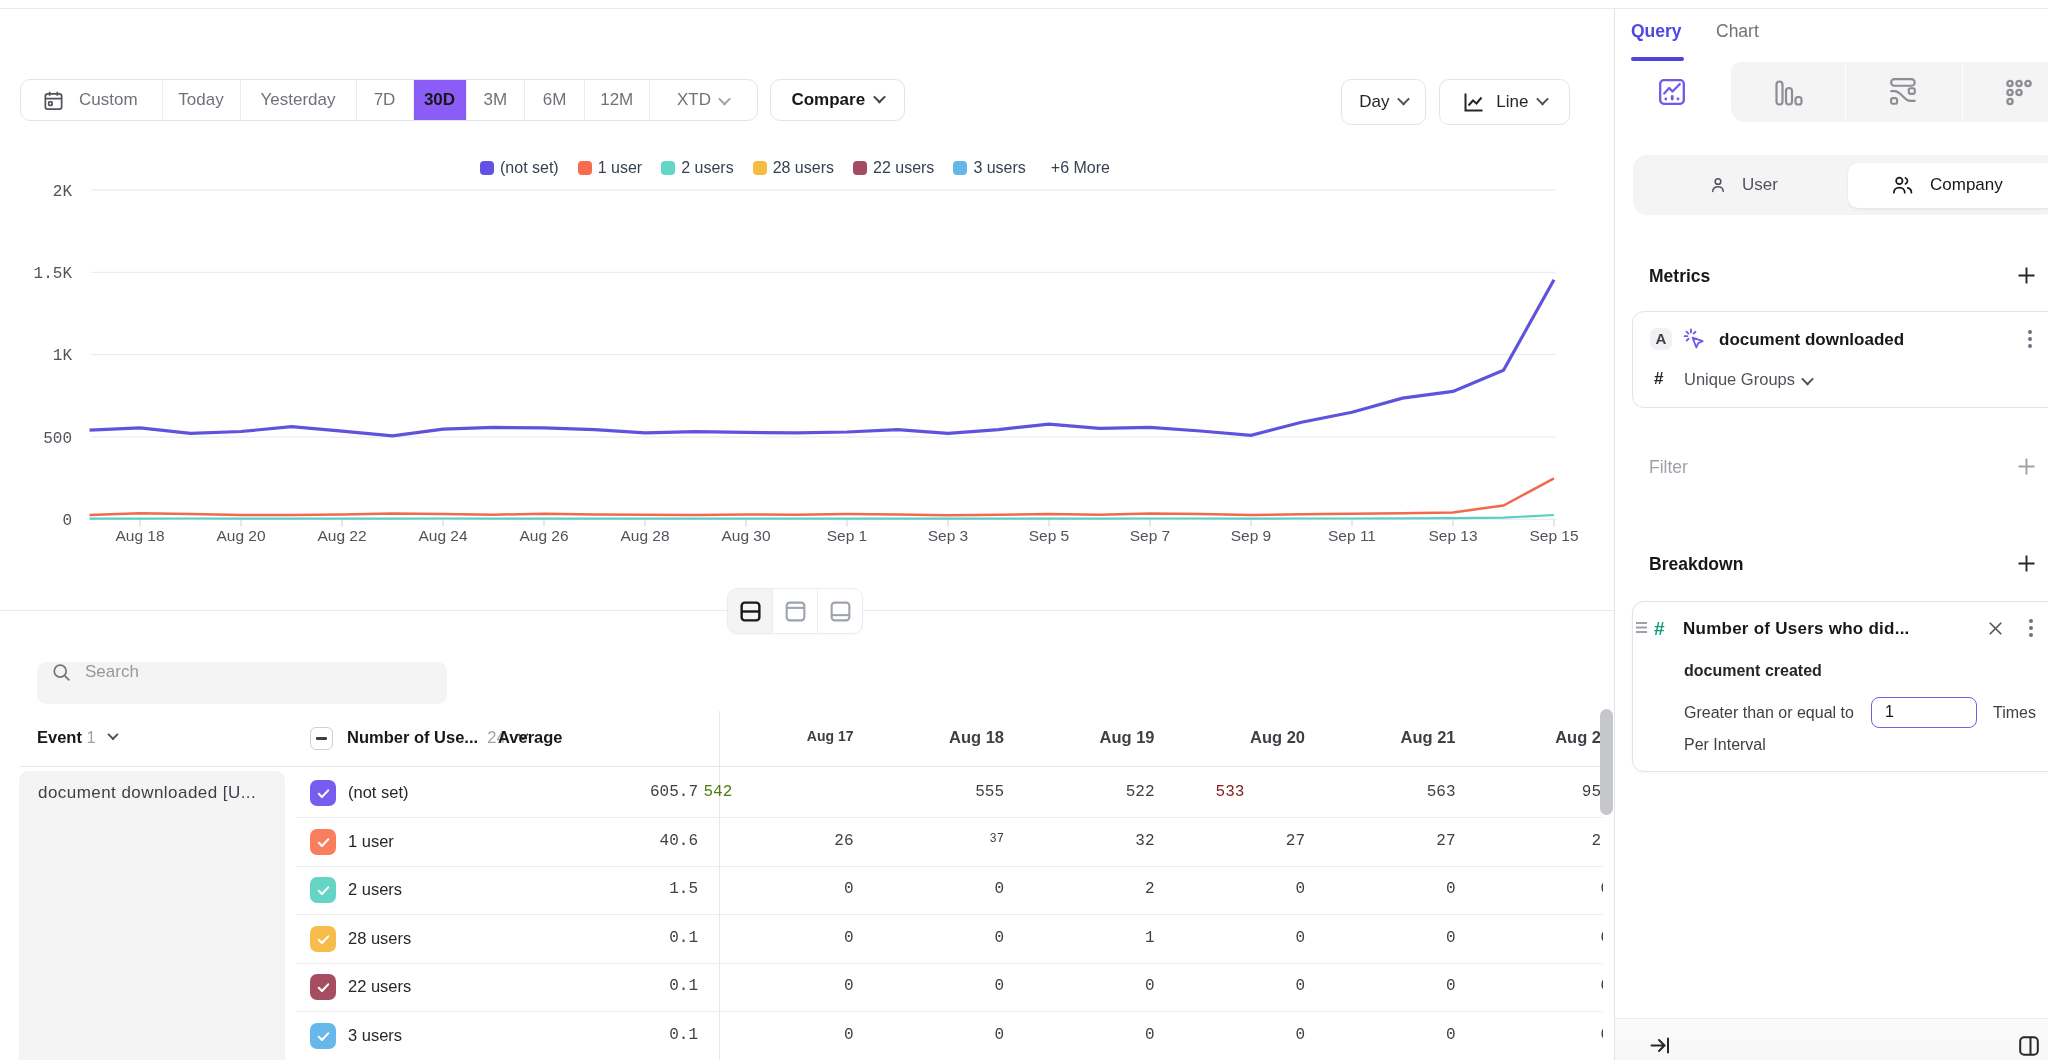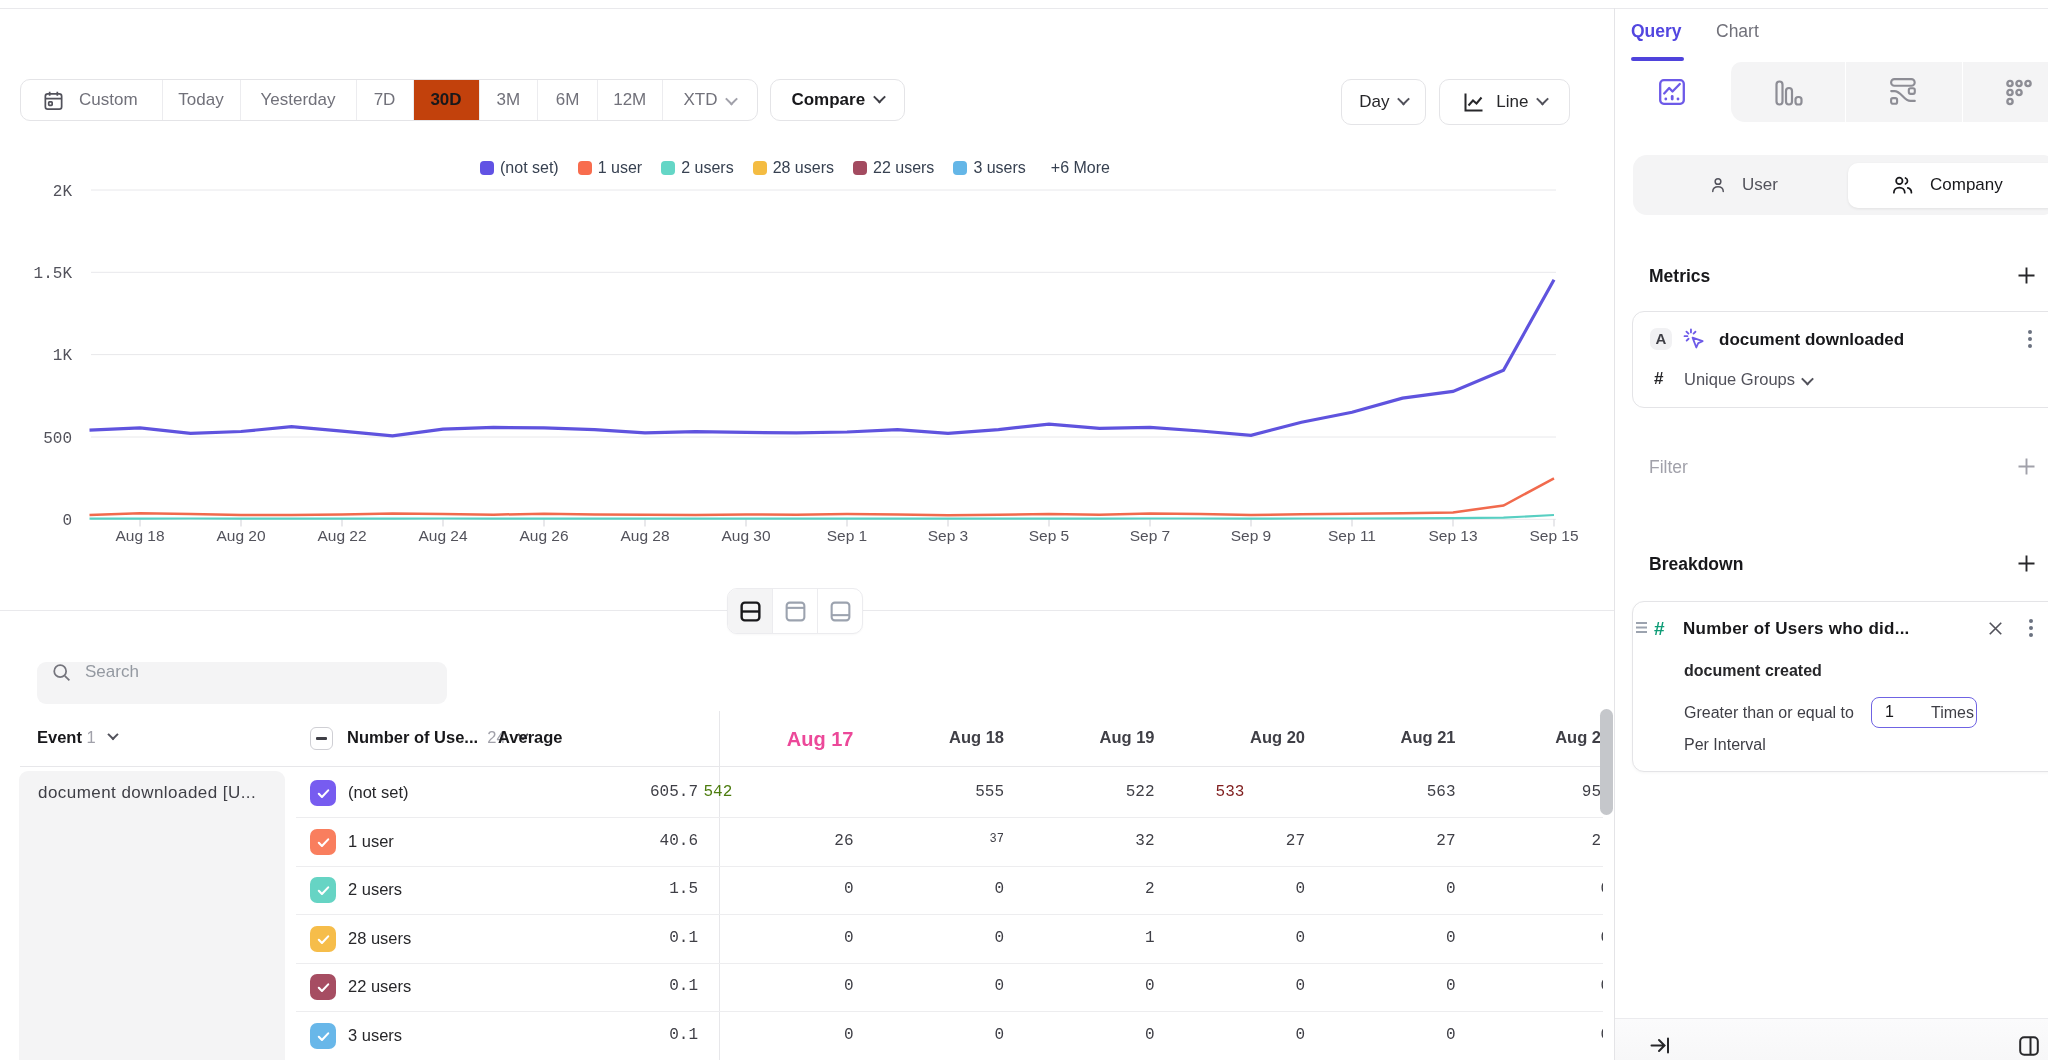--- a/index.html
+++ b/index.html
@@ -20,21 +20,21 @@
         <rect x="3.5" y="5" width="17" height="16" rx="2.5"></rect>
         <path d="M3.5 10h17"></path>
         <path d="M8 2.8v4.2M16 2.8v4.2"></path>
         <rect x="7" y="13.5" width="3.6" height="3.6" rx="0.8"></rect>
       </svg>
     Custom
   </div>
   <div style="display:flex;align-items:center;justify-content:center;width:78px;border-right:1px solid #ececef;color:#71717a;font-size:17px;">Today</div>
   <div style="display:flex;align-items:center;justify-content:center;width:116px;border-right:1px solid #ececef;color:#71717a;font-size:17px;">Yesterday</div>
   <div style="display:flex;align-items:center;justify-content:center;width:57px;border-right:1px solid #ececef;color:#71717a;font-size:17px;">7D</div>
-  <div style="display:flex;align-items:center;justify-content:center;width:66px;border-right:1px solid #ececef;color:#18181b;font-size:17px;font-weight:700;background:#c2410c;">30D</div>
+  <div style="display:flex;align-items:center;justify-content:center;width:53px;border-right:1px solid #ececef;color:#18181b;font-size:17px;font-weight:700;background:#8b5cf6;">30D</div>
   <div style="display:flex;align-items:center;justify-content:center;width:58.5px;border-right:1px solid #ececef;color:#71717a;font-size:17px;">3M</div>
   <div style="display:flex;align-items:center;justify-content:center;width:60px;border-right:1px solid #ececef;color:#71717a;font-size:17px;">6M</div>
   <div style="display:flex;align-items:center;justify-content:center;width:64.5px;border-right:1px solid #ececef;color:#71717a;font-size:17px;">12M</div>
   <div style="display:flex;align-items:center;justify-content:center;flex:1;color:#71717a;font-size:17px;">XTD&nbsp;&nbsp;<span class="chev" style="color:#a1a1aa;"></span></div>
 </div>
 <div class="btn abs" style="left:770px;top:79px;width:135px;height:42px;color:#18181b;font-size:17px;font-weight:700;">Compare&nbsp;&nbsp;<span class="chev" style="color:#3f3f46;margin-top:-3px;"></span></div>
 <div class="btn abs" style="left:1341px;top:79px;width:85px;height:46px;color:#27272a;font-size:17px;font-weight:500;">Day&nbsp;&nbsp;<span class="chev" style="color:#52525b;margin-top:-3px;"></span></div>
 <div class="btn abs" style="left:1439px;top:79px;width:131px;height:46px;color:#27272a;font-size:17px;font-weight:500;">
   <svg width="24" height="24" viewBox="0 0 24 24" fill="none" stroke="#27272a" stroke-width="2" style="margin-right:10px;">
       <path d="M3.5 3.5v17h17"></path>
@@ -142,21 +142,21 @@
     </svg>
   <span style="margin-left:13px;font-size:17px;color:#9499a1;">Search</span>
 </div>
 
 <div class="abs" style="left:37px;top:728px;display:flex;align-items:center;font-size:16.5px;color:#18181b;font-weight:700;">Event&nbsp;<span style="color:#a1a1aa;font-weight:400;">1</span>&nbsp;&nbsp;&nbsp;<span class="chev" style="color:#52525b;width:8px;height:8px;margin-top:-3px;"></span></div>
 <div class="abs" style="left:310px;top:727px;width:23px;height:23px;border:1.5px solid #cfcfd4;border-radius:6px;background:#fff;display:flex;align-items:center;justify-content:center;">
     <span style="width:11px;height:2.4px;background:#3f3f46;border-radius:1px;"></span>
   </div>
 <div class="abs" style="left:347px;top:728px;display:flex;align-items:center;font-size:16.5px;color:#18181b;font-weight:700;">Number of Use...&nbsp;&nbsp;<span style="color:#a1a1aa;font-weight:400;">24</span>&nbsp;&nbsp;&nbsp;<span class="chev" style="color:#52525b;width:8px;height:8px;margin-top:-3px;"></span></div>
 <div class="abs" style="left:498px;top:728px;width:200px;text-align:left;font-size:16.5px;color:#18181b;font-weight:700;">Average</div>
-<div class="abs" style="left:703.5px;top:728px;width:150px;text-align:right;font-size:20px;color:#ec4899;font-weight:700;">Aug 17</div>
+<div class="abs" style="left:703.5px;top:728px;width:150px;text-align:right;font-size:14px;color:#404040;font-weight:700;">Aug 17</div>
 <div class="abs" style="left:854px;top:728px;width:150px;text-align:right;font-size:16.5px;color:#3f3f46;font-weight:700;">Aug 18</div>
 <div class="abs" style="left:1004.5px;top:728px;width:150px;text-align:right;font-size:16.5px;color:#3f3f46;font-weight:700;">Aug 19</div>
 <div class="abs" style="left:1155px;top:728px;width:150px;text-align:right;font-size:16.5px;color:#3f3f46;font-weight:700;">Aug 20</div>
 <div class="abs" style="left:1305.5px;top:728px;width:150px;text-align:right;font-size:16.5px;color:#3f3f46;font-weight:700;">Aug 21</div>
 <div class="abs" style="left:1451px;top:728px;width:150px;text-align:right;font-size:16.5px;color:#3f3f46;font-weight:700;">Aug 2</div>
 
 <div class="abs" style="left:719px;top:711px;width:1px;height:349px;background:#e7e7ea;"></div>
 <div class="abs" style="left:20px;top:766px;width:1583px;height:1px;background:#e7e7ea;"></div>
 
 <div class="abs" style="left:19px;top:771px;width:266px;height:289px;background:#f4f4f5;border-radius:9px 9px 0 0;"></div>
@@ -346,21 +346,21 @@
 <div class="abs" style="left:1636px;top:622px;width:11px;height:1.8px;background:#9ca3af;box-shadow:0 4.5px 0 #9ca3af, 0 9px 0 #9ca3af;"></div>
 <div class="abs" style="left:1654px;top:618px;font-size:19px;font-weight:700;color:#109d77;">#</div>
 <div class="abs" style="left:1683px;top:619px;font-size:17px;font-weight:700;color:#18181b;letter-spacing:0.25px;">Number of Users who did...</div>
 <svg class="abs" style="left:1988px;top:621px;" width="15" height="15" viewBox="0 0 17 17" stroke="#52525b" stroke-width="1.9">
     <path d="M2 2l13 13M15 2L2 15"></path>
   </svg>
 <div class="abs" style="left:2029px;top:619px;width:4px;height:4px;background:#6b7280;border-radius:50%;box-shadow:0 7px 0 #6b7280, 0 14px 0 #6b7280;"></div>
 <div class="abs" style="left:1684px;top:662px;font-size:16px;font-weight:700;color:#27272a;">document created</div>
 <div class="abs" style="left:1684px;top:704px;font-size:16px;color:#3f3f46;">Greater than or equal to</div>
 <div class="abs" style="left:1871px;top:697px;width:106px;height:31px;border:1.5px solid #6f63e3;border-radius:8px;background:#fff;font-size:16px;color:#18181b;line-height:28px;padding-left:13px;">1</div>
-<div class="abs" style="left:1931px;top:704px;font-size:16px;color:#3f3f46;">Times</div>
+<div class="abs" style="left:1993px;top:704px;font-size:16px;color:#3f3f46;">Times</div>
 <div class="abs" style="left:1684px;top:736px;font-size:16px;color:#3f3f46;">Per Interval</div>
 
 <div class="abs" style="left:1615px;top:1018px;width:433px;height:42px;background:linear-gradient(#fbfbfc,#f7f7f8);border-top:1px solid #ebebee;"></div>
 <svg class="abs" style="left:1650px;top:1037px;" width="20" height="17" viewBox="0 0 20 17" fill="none" stroke="#27272a" stroke-width="2" stroke-linecap="round">
     <path d="M1.5 8.5h12M9 3l5.5 5.5L9 14M18 1.5v14"></path>
   </svg>
 <svg class="abs" style="left:2019px;top:1036px;" width="20" height="20" viewBox="0 0 20 20" fill="none" stroke="#27272a" stroke-width="2">
     <rect x="1.2" y="1.2" width="17.6" height="17.6" rx="4"></rect>
     <path d="M11.5 1.2v17.6"></path>
   </svg>

